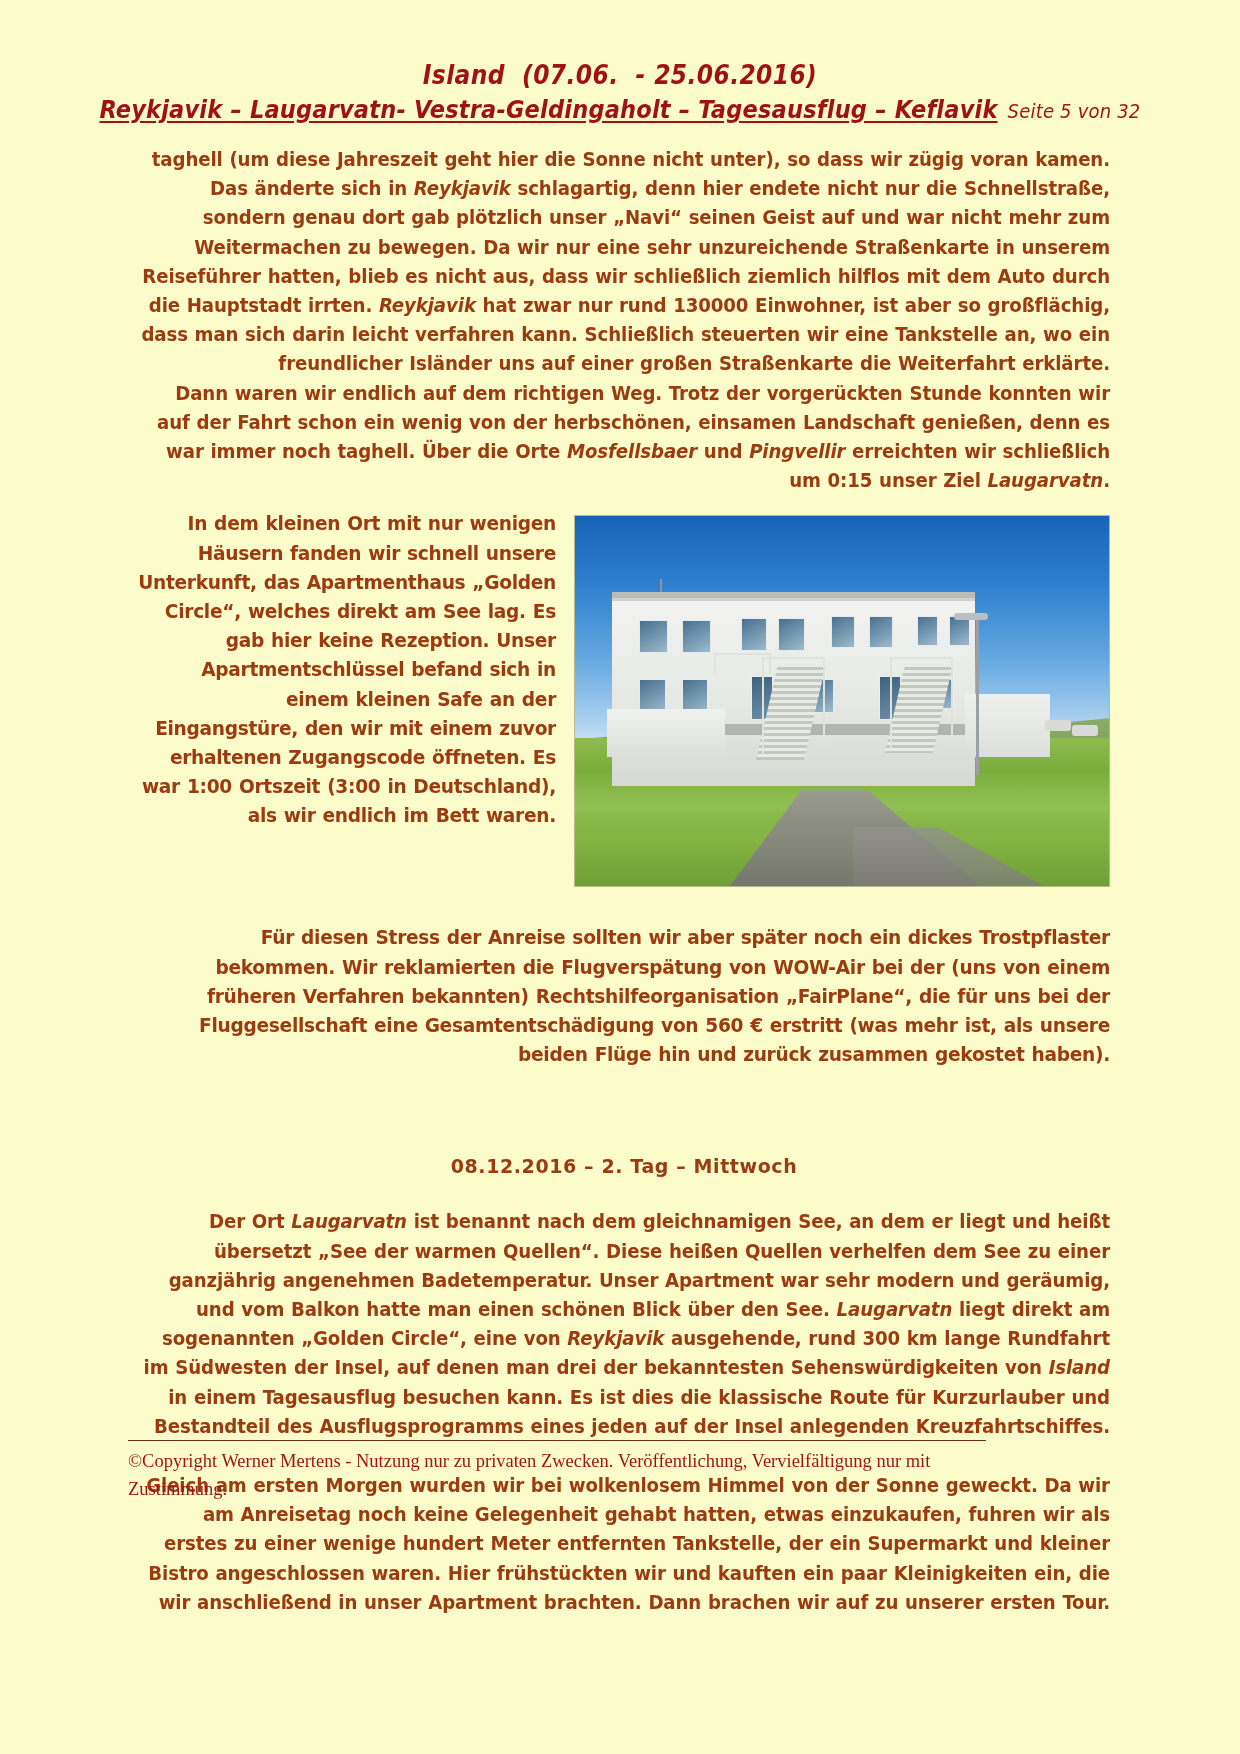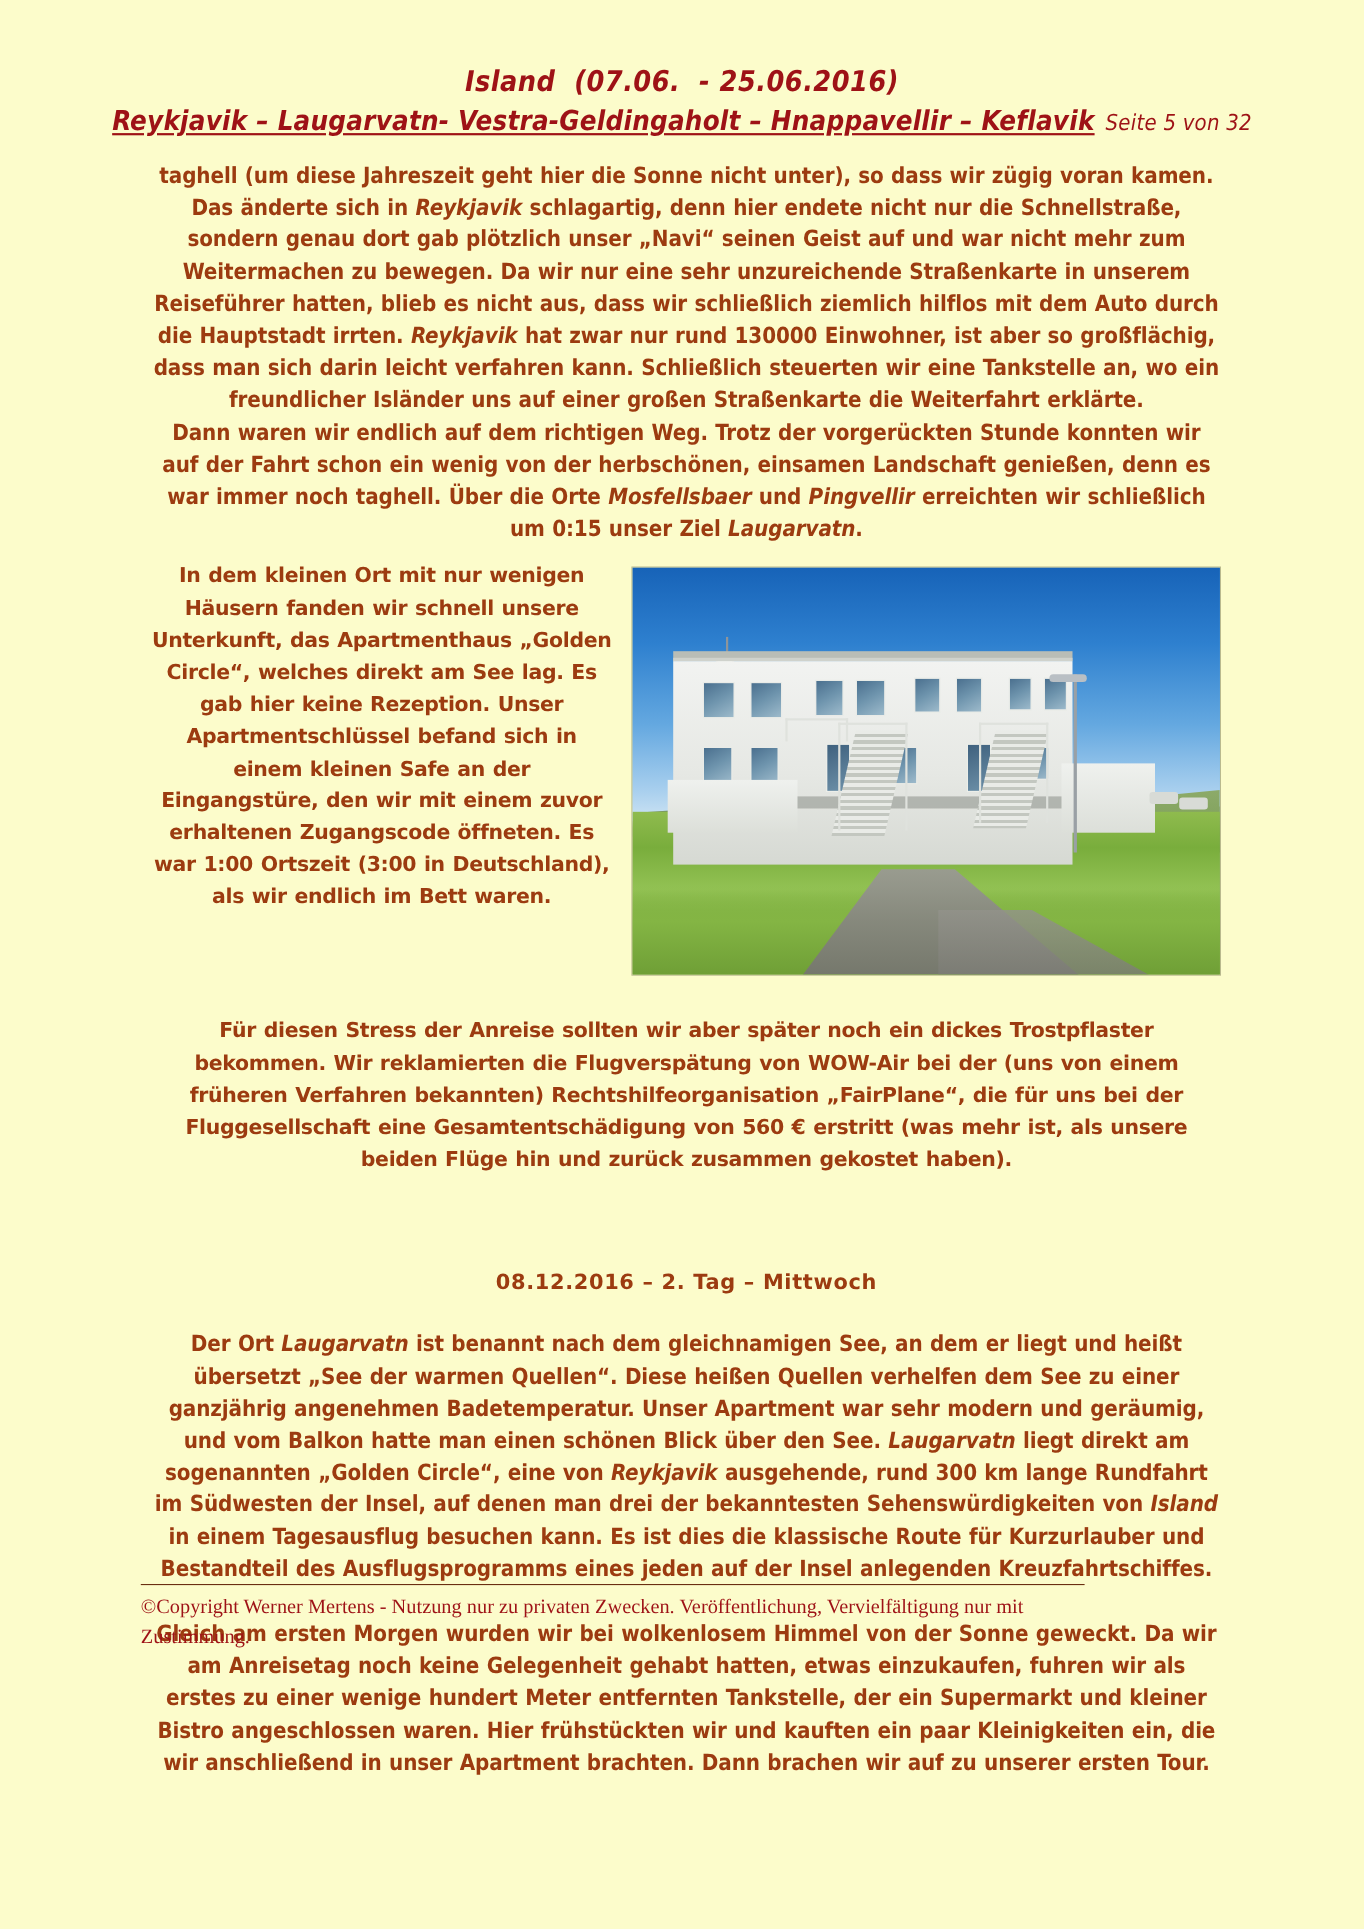--- a/index.html
+++ b/index.html
@@ -70,21 +70,21 @@
     box-sizing: border-box;
   }
 
   p.para {
     margin: 0;
     color: #9c3b10;
     font-size: 20.2px;
     line-height: 29.2px;
     font-weight: bold;
     letter-spacing: -0.1px;
-    text-align: center;
+    text-align: right;
     word-spacing: 0.5px;
   }
   p.para.round {
     font-family: "DejaVu Sans", "Liberation Sans", sans-serif;
     font-size: 18.6px;
     letter-spacing: -0.3px;
     word-spacing: 0.8px;
   }
   .it {
     font-style: italic;
@@ -259,21 +259,21 @@
   }
   .clear { clear: both; }
 </style>
 </head>
 <body>
 
 <div class="page">
 
   <div class="header">
     <div class="header-title">Island  (07.06.  - 25.06.2016)</div>
-    <div class="header-route-line"><span class="header-route">Reykjavik – Laugarvatn- Vestra-Geldingaholt – Hnappavellir – Keflavik</span><span class="header-page">Seite 5 von 32</span></div>
+    <div class="header-route-line"><span class="header-route">Reykjavik – Laugarvatn- Vestra-Geldingaholt – Tagesausflug – Keflavik</span><span class="header-page">Seite 5 von 32</span></div>
   </div>
 
   <div class="content">
 
     <div class="spacer-sm"></div>
 
     <p class="para"><span>taghell (um diese Jahreszeit geht hier die Sonne nicht unter), so dass wir zügig voran kamen. Das änderte sich in </span><span class="it">Reykjavik</span><span> schlagartig, denn hier endete nicht nur die Schnellstraße, sondern genau dort gab plötzlich unser „Navi“ seinen Geist auf und war nicht mehr zum Weitermachen zu bewegen. Da wir nur eine sehr unzureichende Straßenkarte in unserem Reiseführer hatten, blieb es nicht aus, dass wir schließlich ziemlich hilflos mit dem Auto durch die Hauptstadt irrten. </span><span class="it">Reykjavik</span><span> hat zwar nur rund 130000 Einwohner, ist aber so großflächig, dass man sich darin leicht verfahren kann. Schließlich steuerten wir eine Tankstelle an, wo ein freundlicher Isländer uns auf einer großen Straßenkarte die Weiterfahrt erklärte.</span></p>
 
     <p class="para"><span>Dann waren wir endlich auf dem richtigen Weg. Trotz der vorgerückten Stunde konnten wir auf der Fahrt schon ein wenig von der herbschönen, einsamen Landschaft genießen, denn es war immer noch taghell. Über die Orte </span><span class="it">Mosfellsbaer</span><span> und </span><span class="it">Pingvellir</span><span> erreichten wir schließlich um 0:15 unser Ziel </span><span class="it">Laugarvatn</span><span>.</span></p>
 

